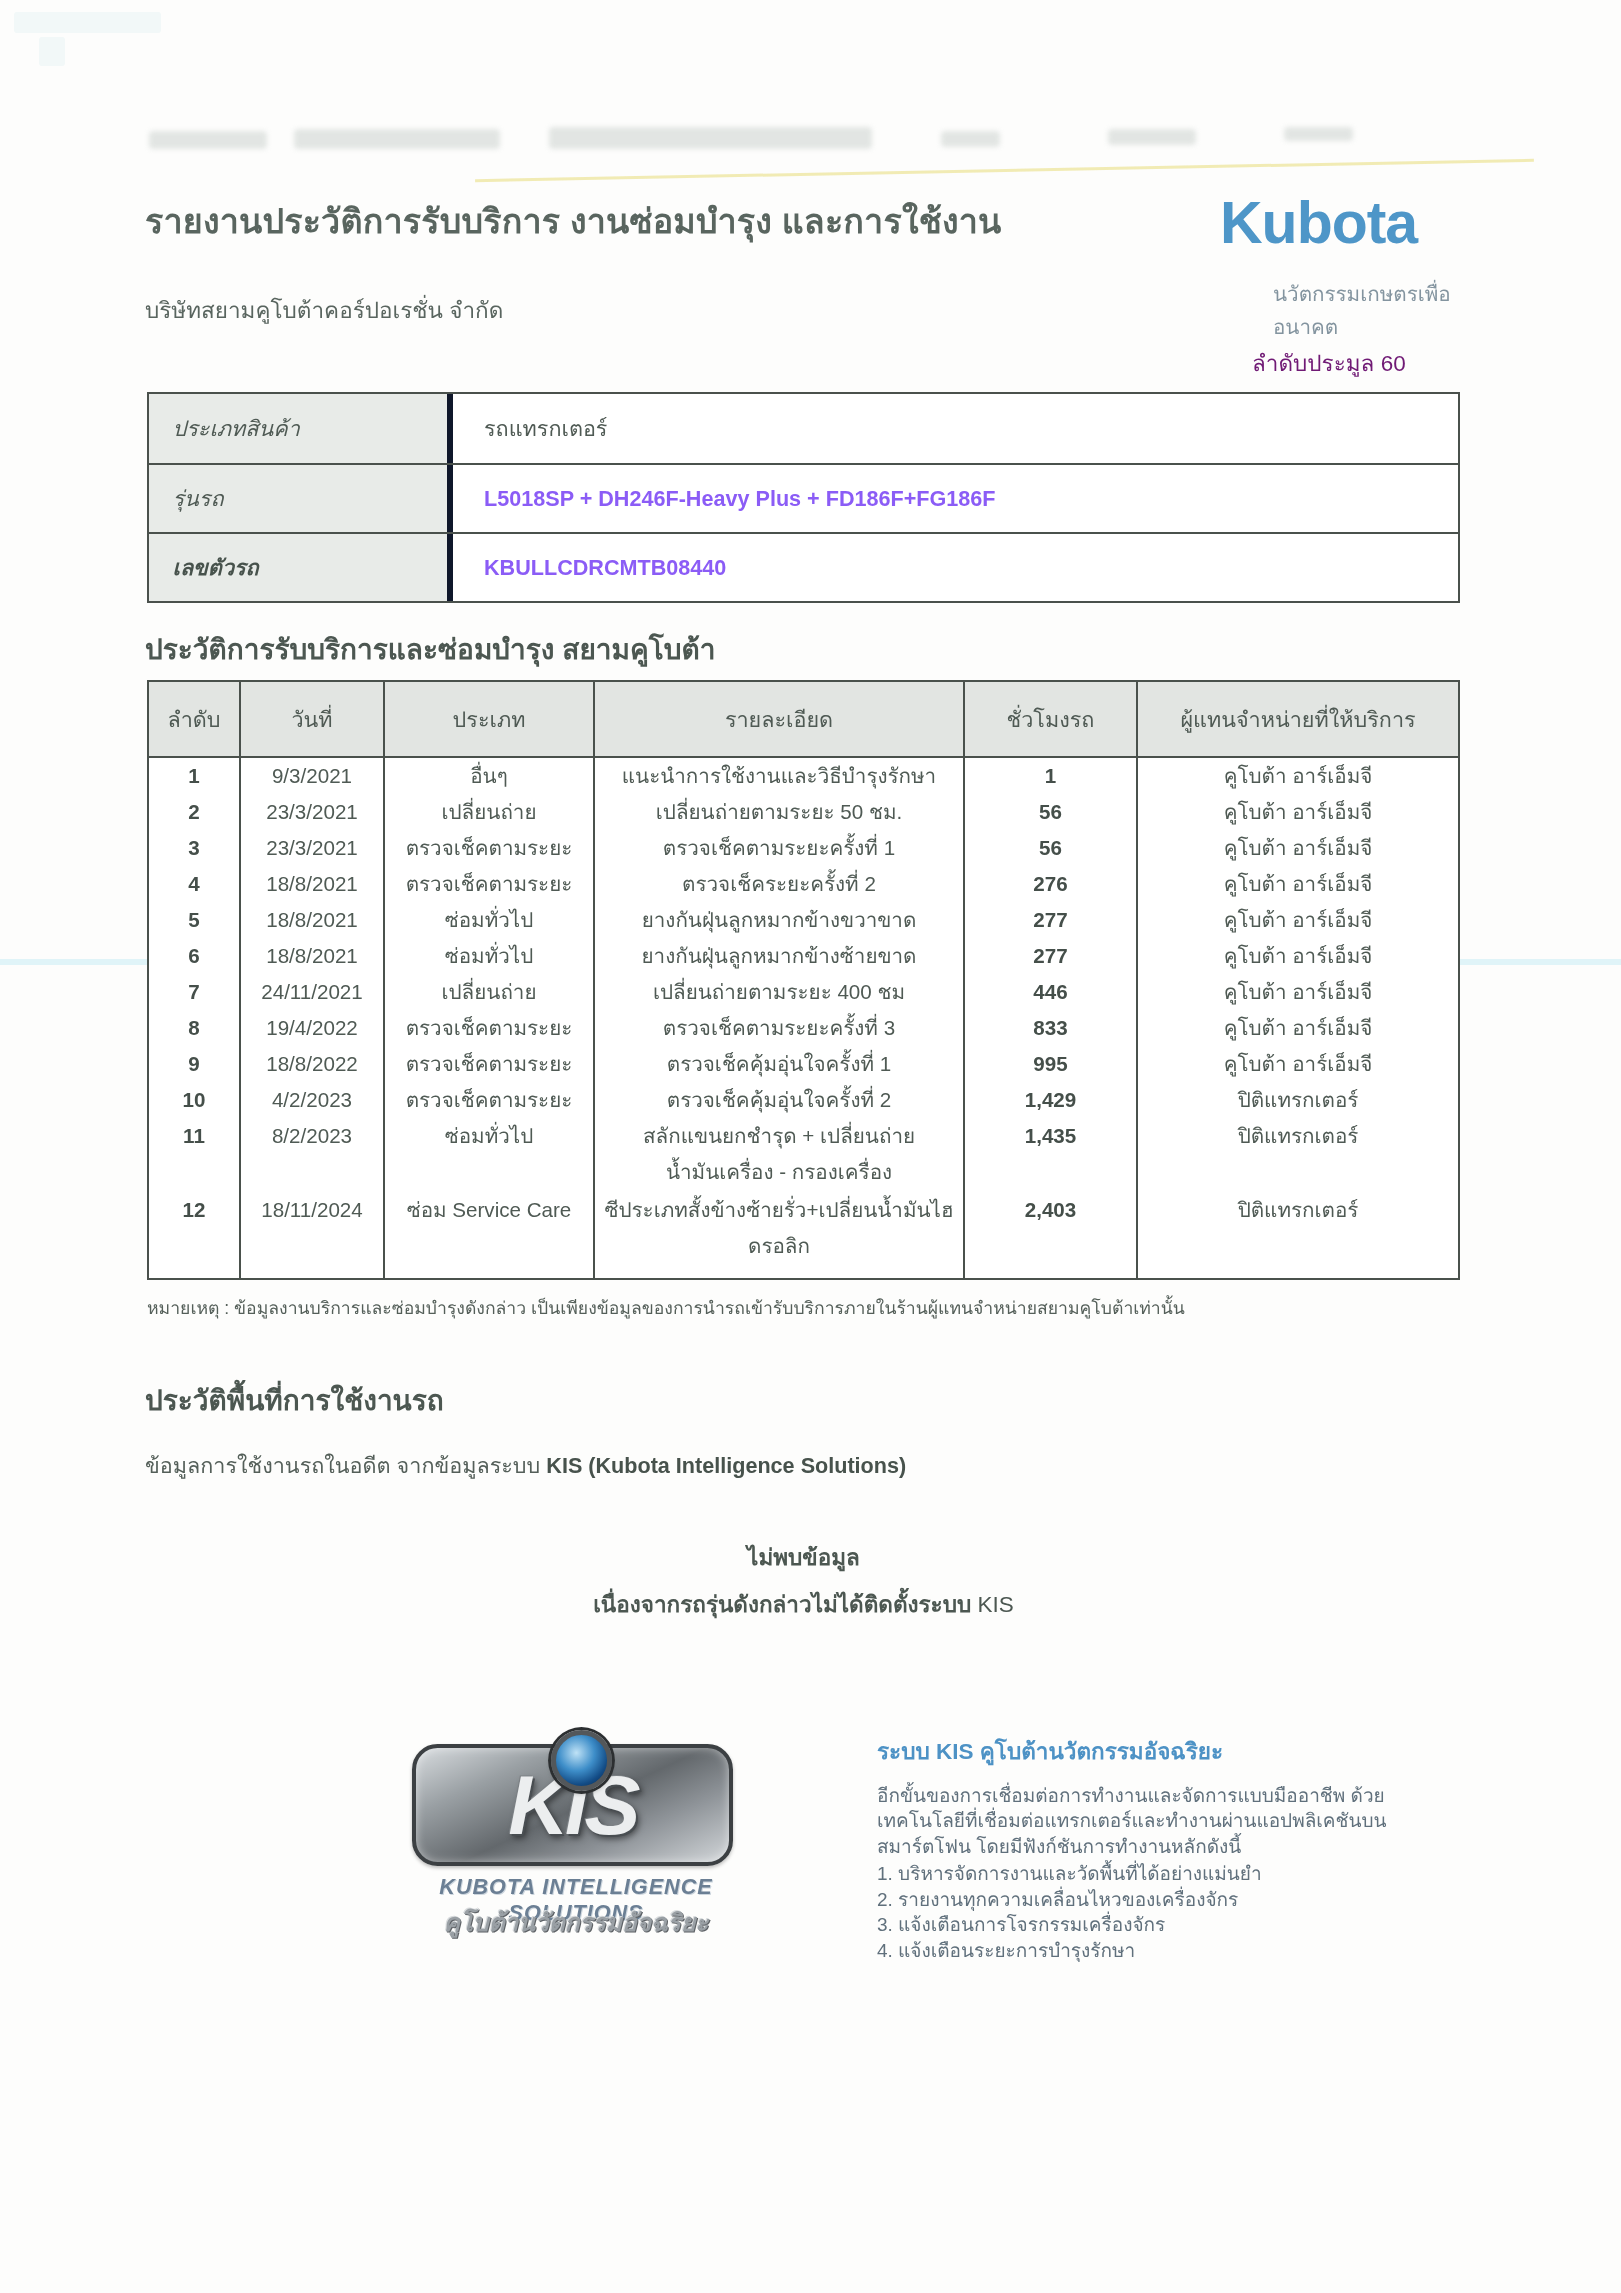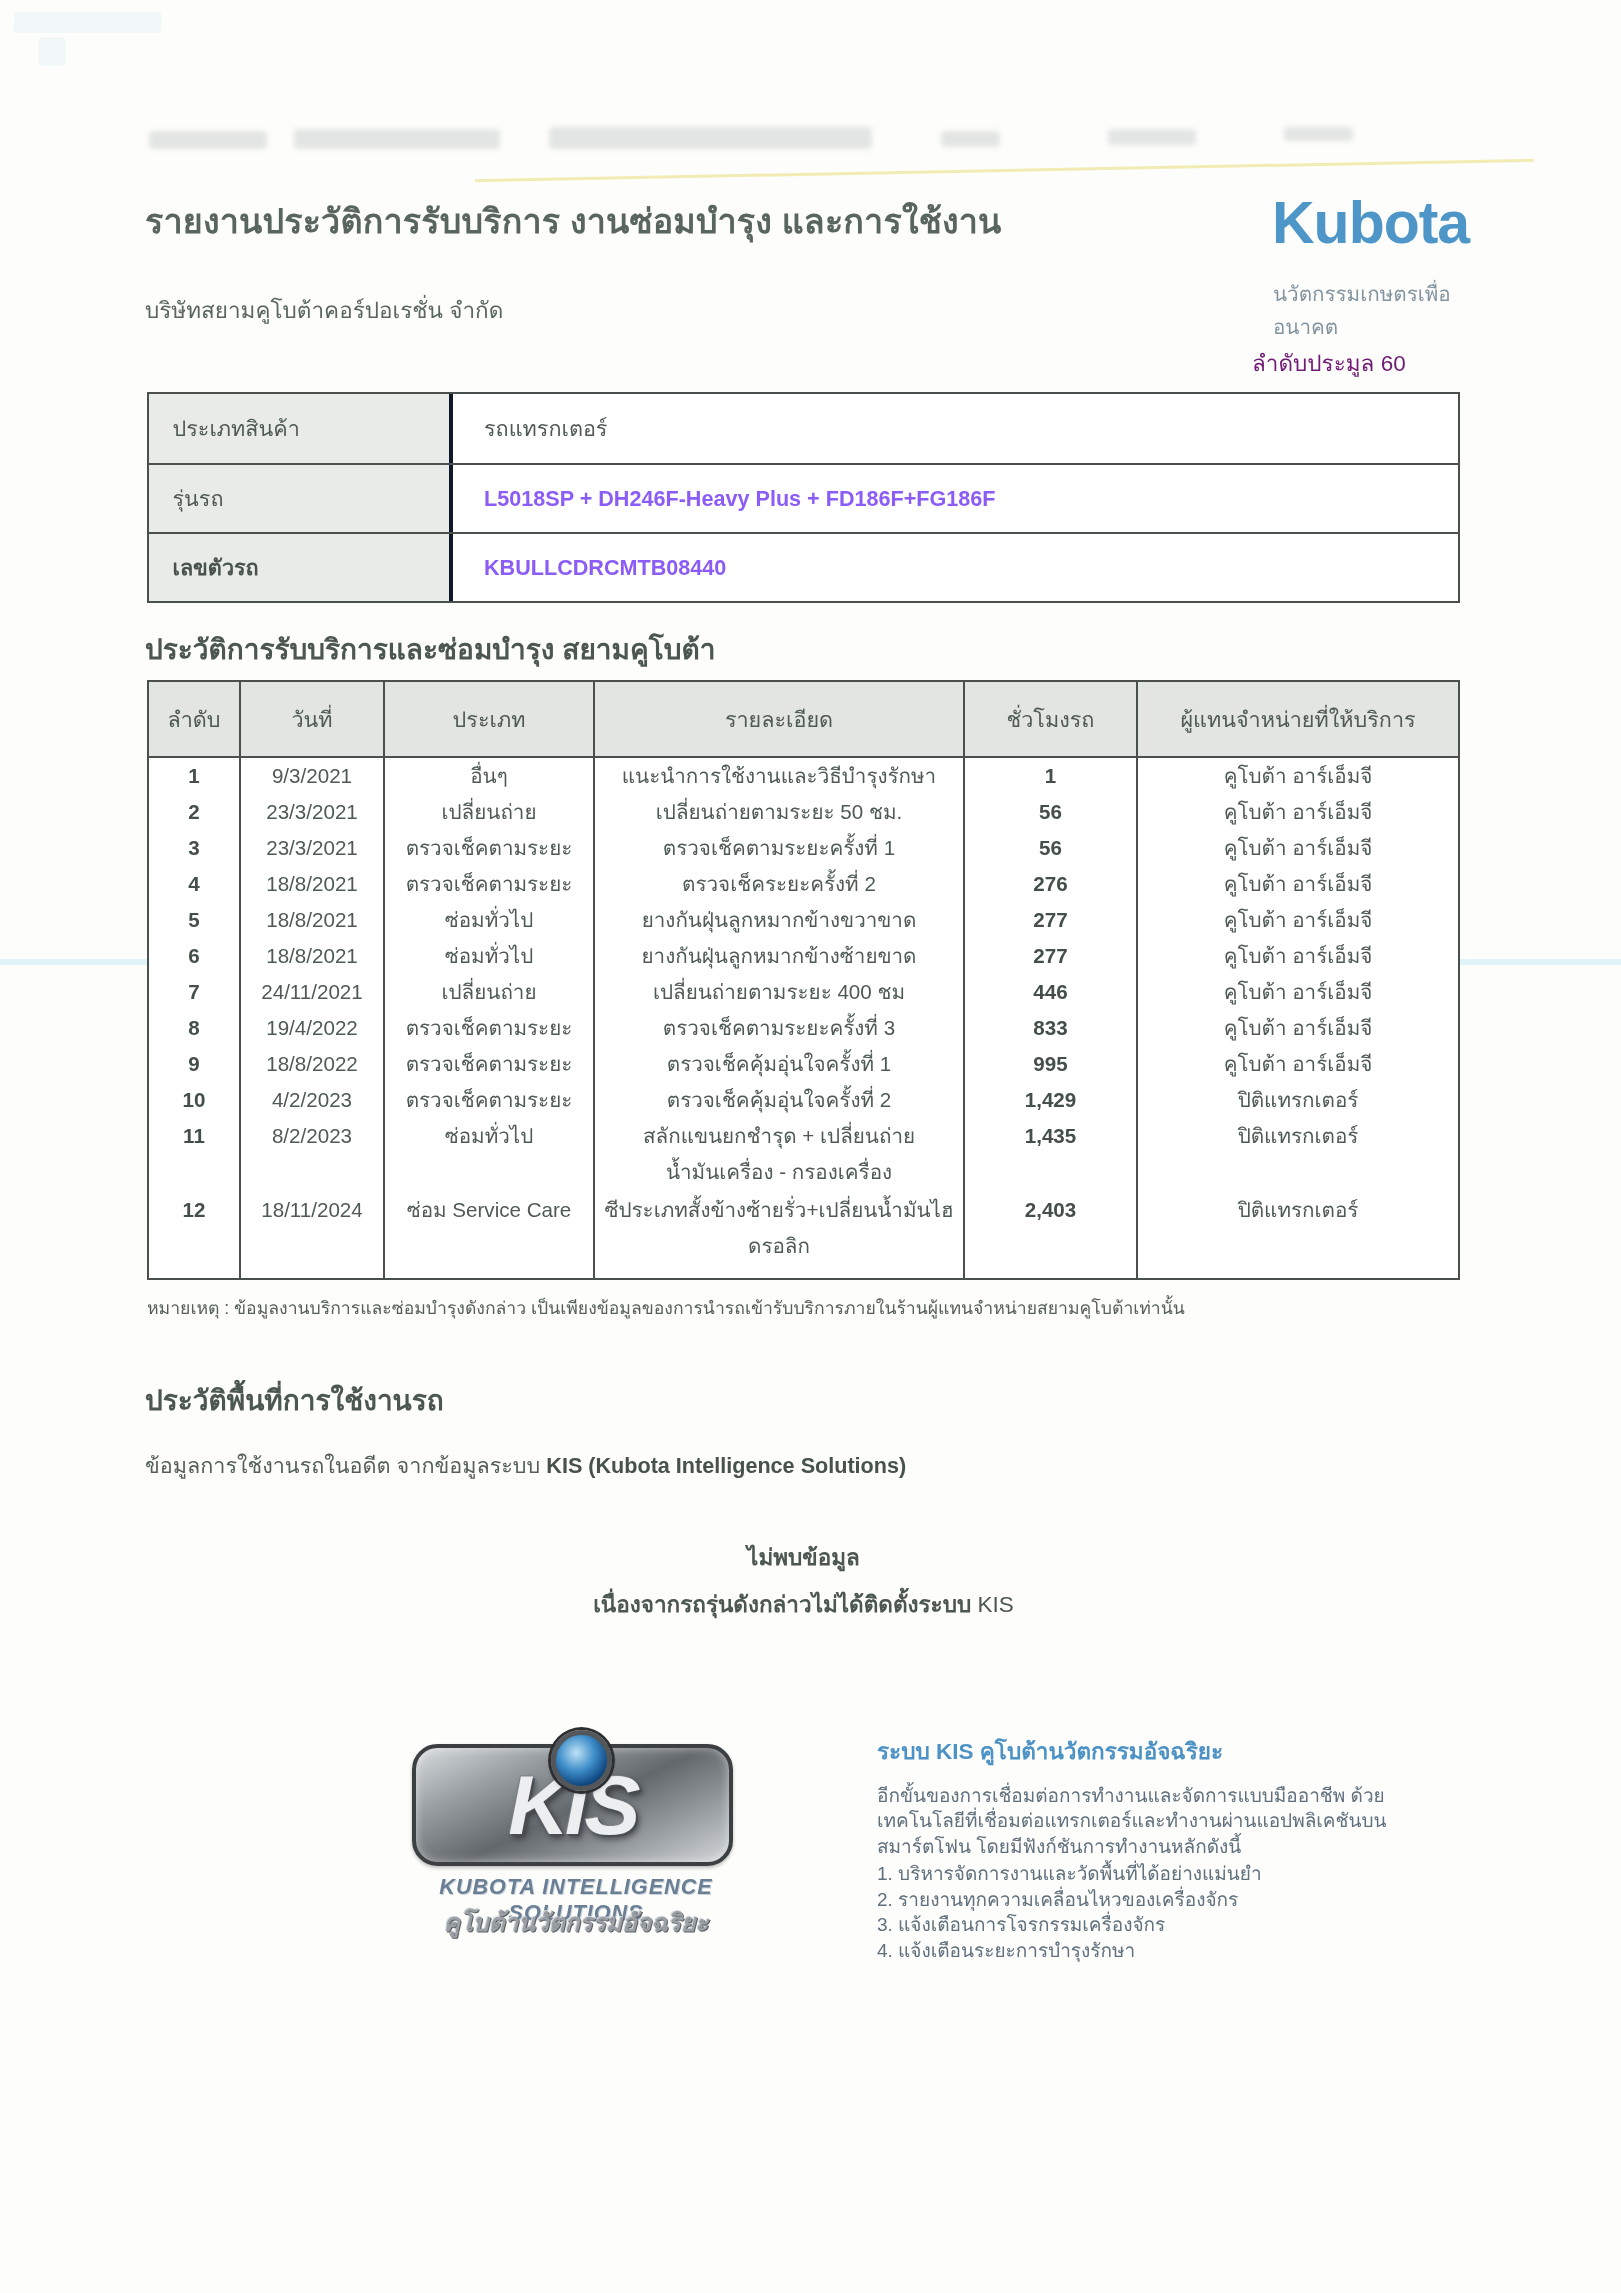--- a/index.html
+++ b/index.html
@@ -12,30 +12,30 @@
   .smudge{position:absolute;background:#c3cac6;filter:blur(2.9px);opacity:.45;border-radius:3.9px;}
   .scanline{position:absolute;height:2.9px;pointer-events:none;}
   .scan-yellow{background:rgba(232,220,120,.55);}
   .scan-pink{background:rgba(250,160,160,.28);}
   .scan-cyan{background:rgba(140,220,235,.25);height:5.9px;}
   .ghost{position:absolute;background:#f2f8f8;border-radius:2.9px;}
 
   
   .title{position:absolute;left:145px;top:194px;font-size:34px;font-weight:600;color:#59655f;letter-spacing:0.2px;}
   .subtitle{position:absolute;left:145px;top:292px;font-size:22.5px;color:#59655f;}
-  .kubota-logo{position:absolute;left:1272px;top:194px;font-size:59px;font-weight:800;color:#4e96c8;letter-spacing:-1px;line-height:1;}
+  .kubota-logo{position:absolute;left:1220px;top:194px;font-size:59px;font-weight:800;color:#4e96c8;letter-spacing:-1px;line-height:1;}
   .kubota-tagline{position:absolute;left:1273px;top:277px;width:235px;font-size:20.6px;color:#83949f;}
   .auction-no{position:absolute;left:1252px;top:345px;font-size:22.5px;color:#701a75;}
 
   
   .product-table{position:absolute;left:147px;top:392px;width:1313px;border:2.9px solid #4a514c;box-sizing:border-box;background:#fff;}
   .p-row{display:flex;height:69px;border-top:2px solid #4a514c;box-sizing:border-box;}
   .p-row:first-child{border-top:none;}
-  .p-label{width:304px;background:#e8ebe8;border-right:4px solid #0f172a;box-sizing:border-box;
-           display:flex;align-items:center;padding-left:23.5px;font-size:21.6px;}
+  .p-label{width:304px;background:#e8ebe8;border-right:6px solid #0f172a;box-sizing:border-box;
+           display:flex;align-items:center;padding-left:23.5px;font-size:21.6px;font-style:italic;}
   .p-value{flex:1;display:flex;align-items:center;padding-left:31px;font-size:21.6px;}
   .p-row.bold .p-value{font-weight:700;color:#8b5cf6;}
   .p-row.bold-label .p-label{font-weight:700;color:#47524c;}
 
   
   .section-heading{position:absolute;font-size:28px;font-weight:700;color:#4c5751;}
   .svc-heading{left:145px;top:627px;}
   .service-table{position:absolute;left:147px;top:680px;width:1313px;border:2.9px solid #4a514c;box-sizing:border-box;background:#fff;font-size:20.6px;}
   .s-row{display:flex;align-items:stretch;}
   .s-head{background:#e2e5e2;border-bottom:2.9px solid #4a514c;}

